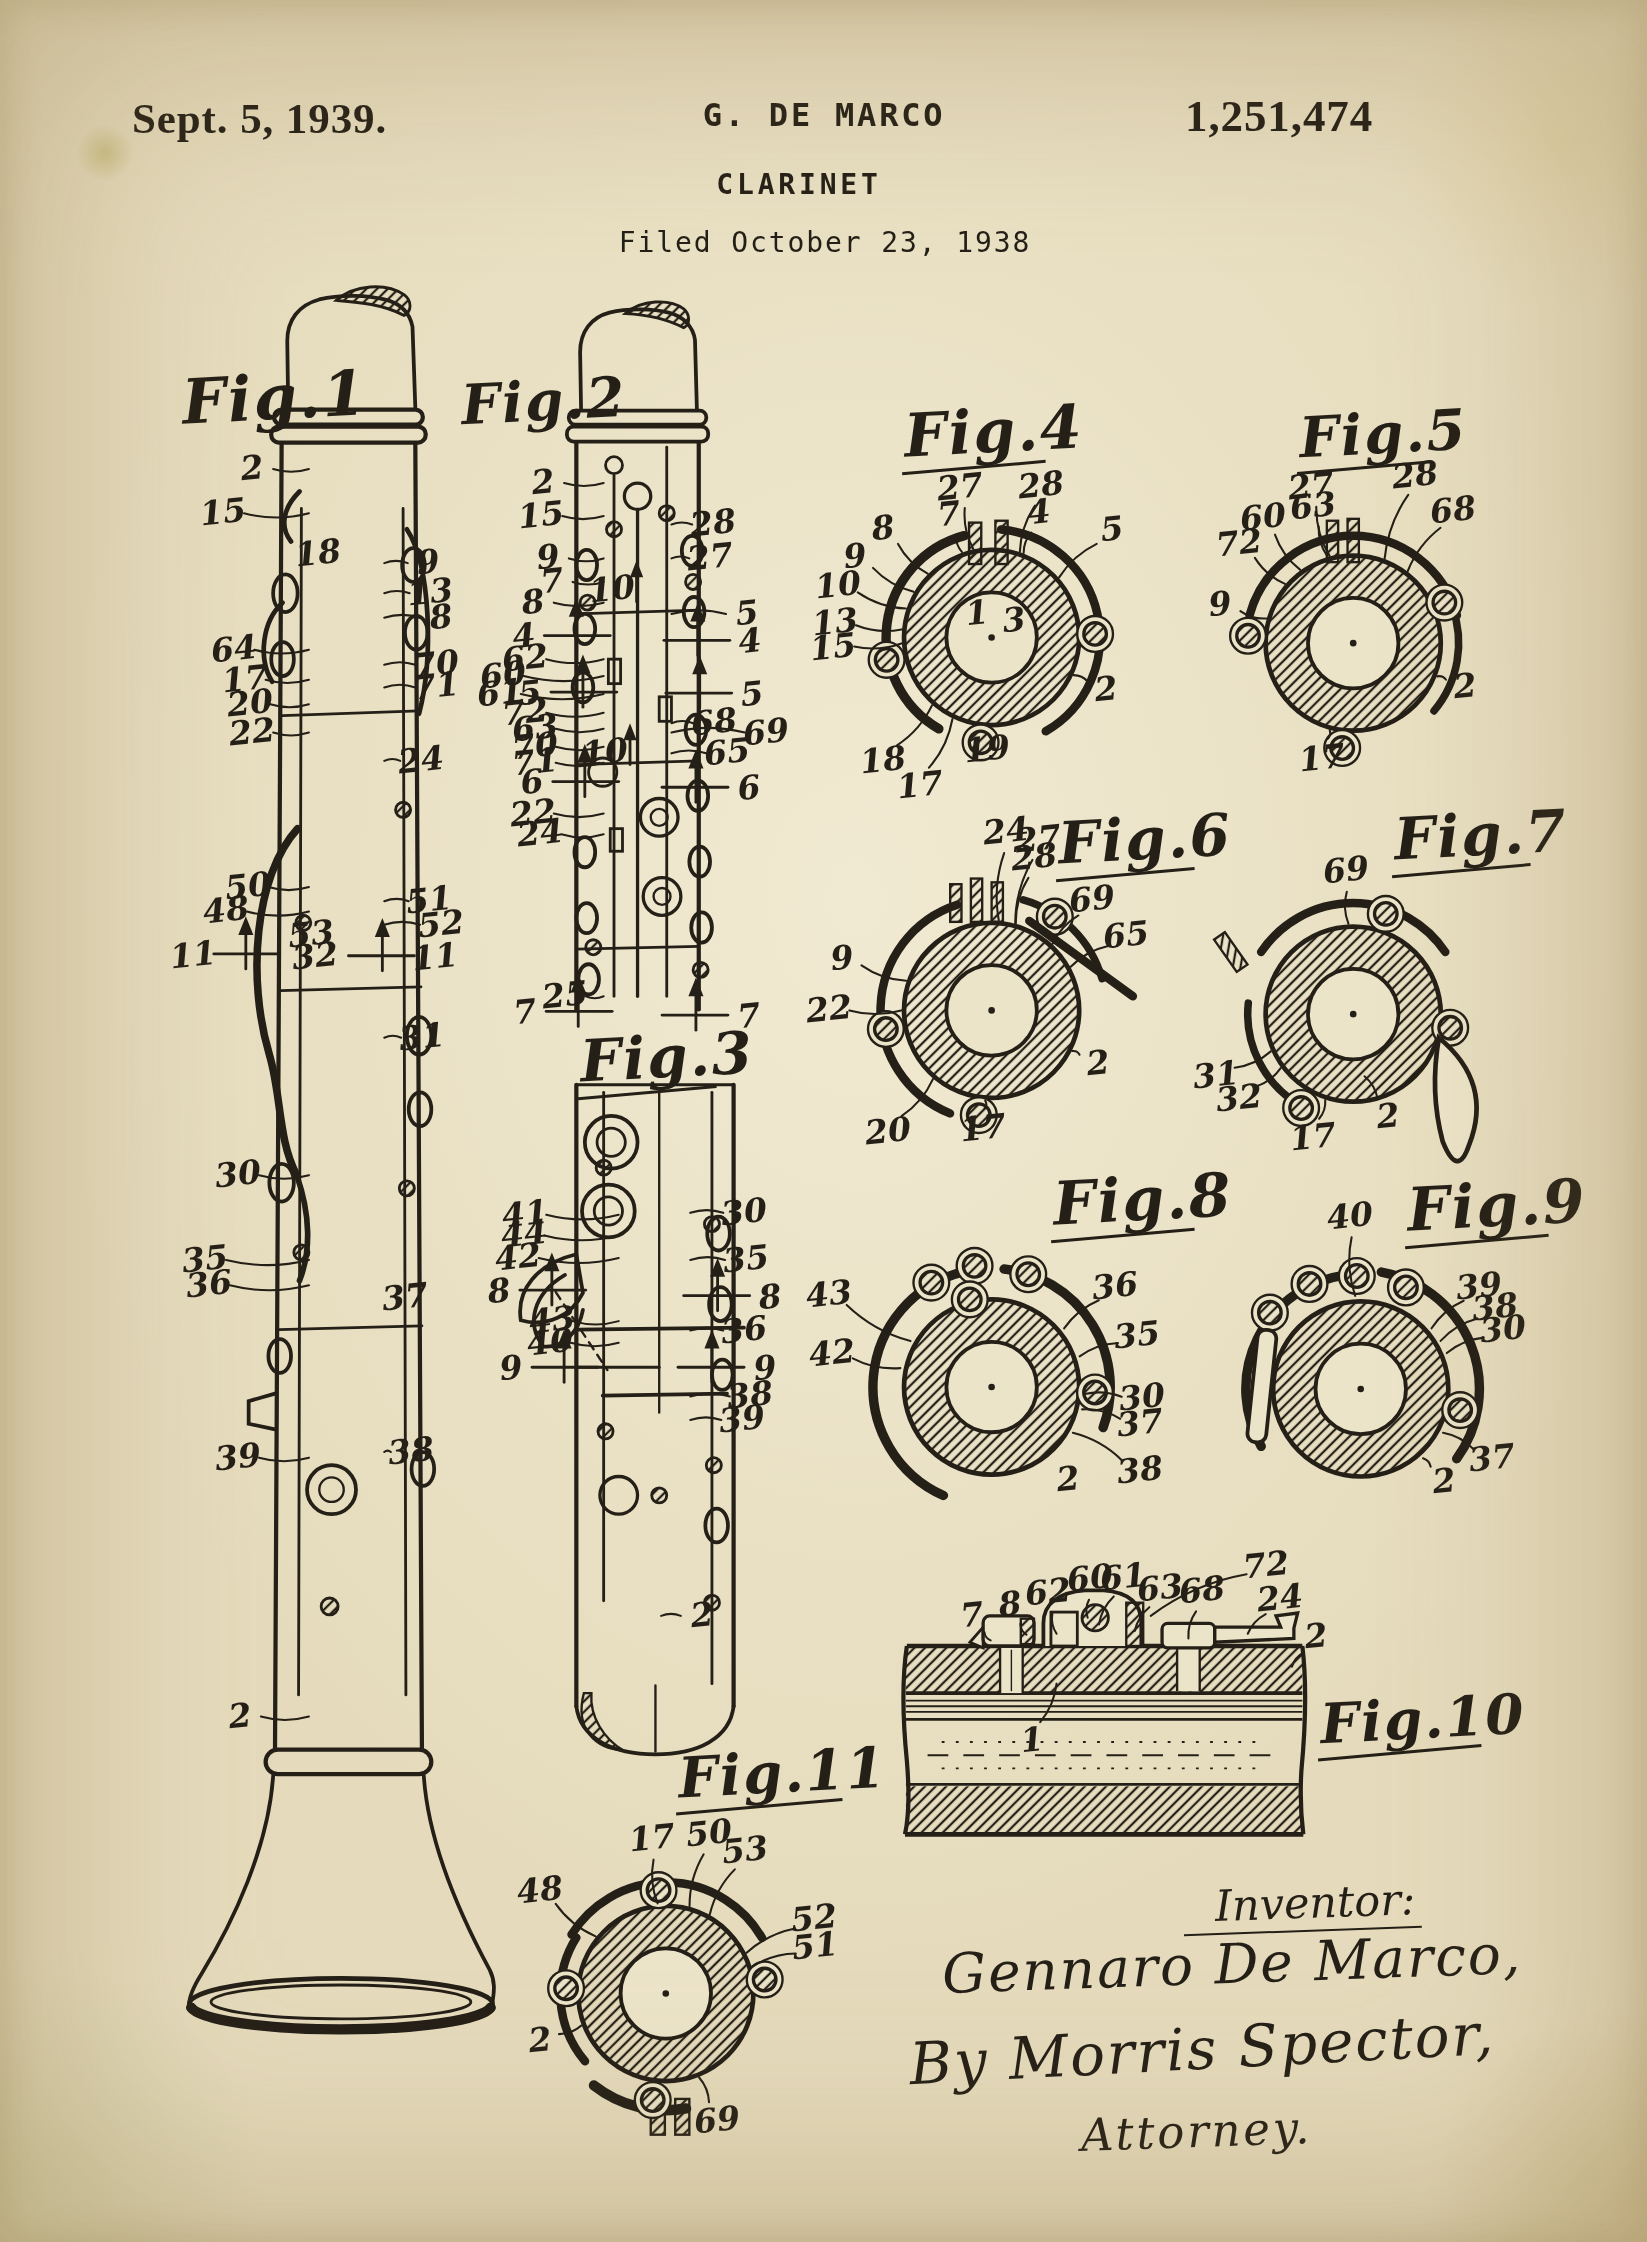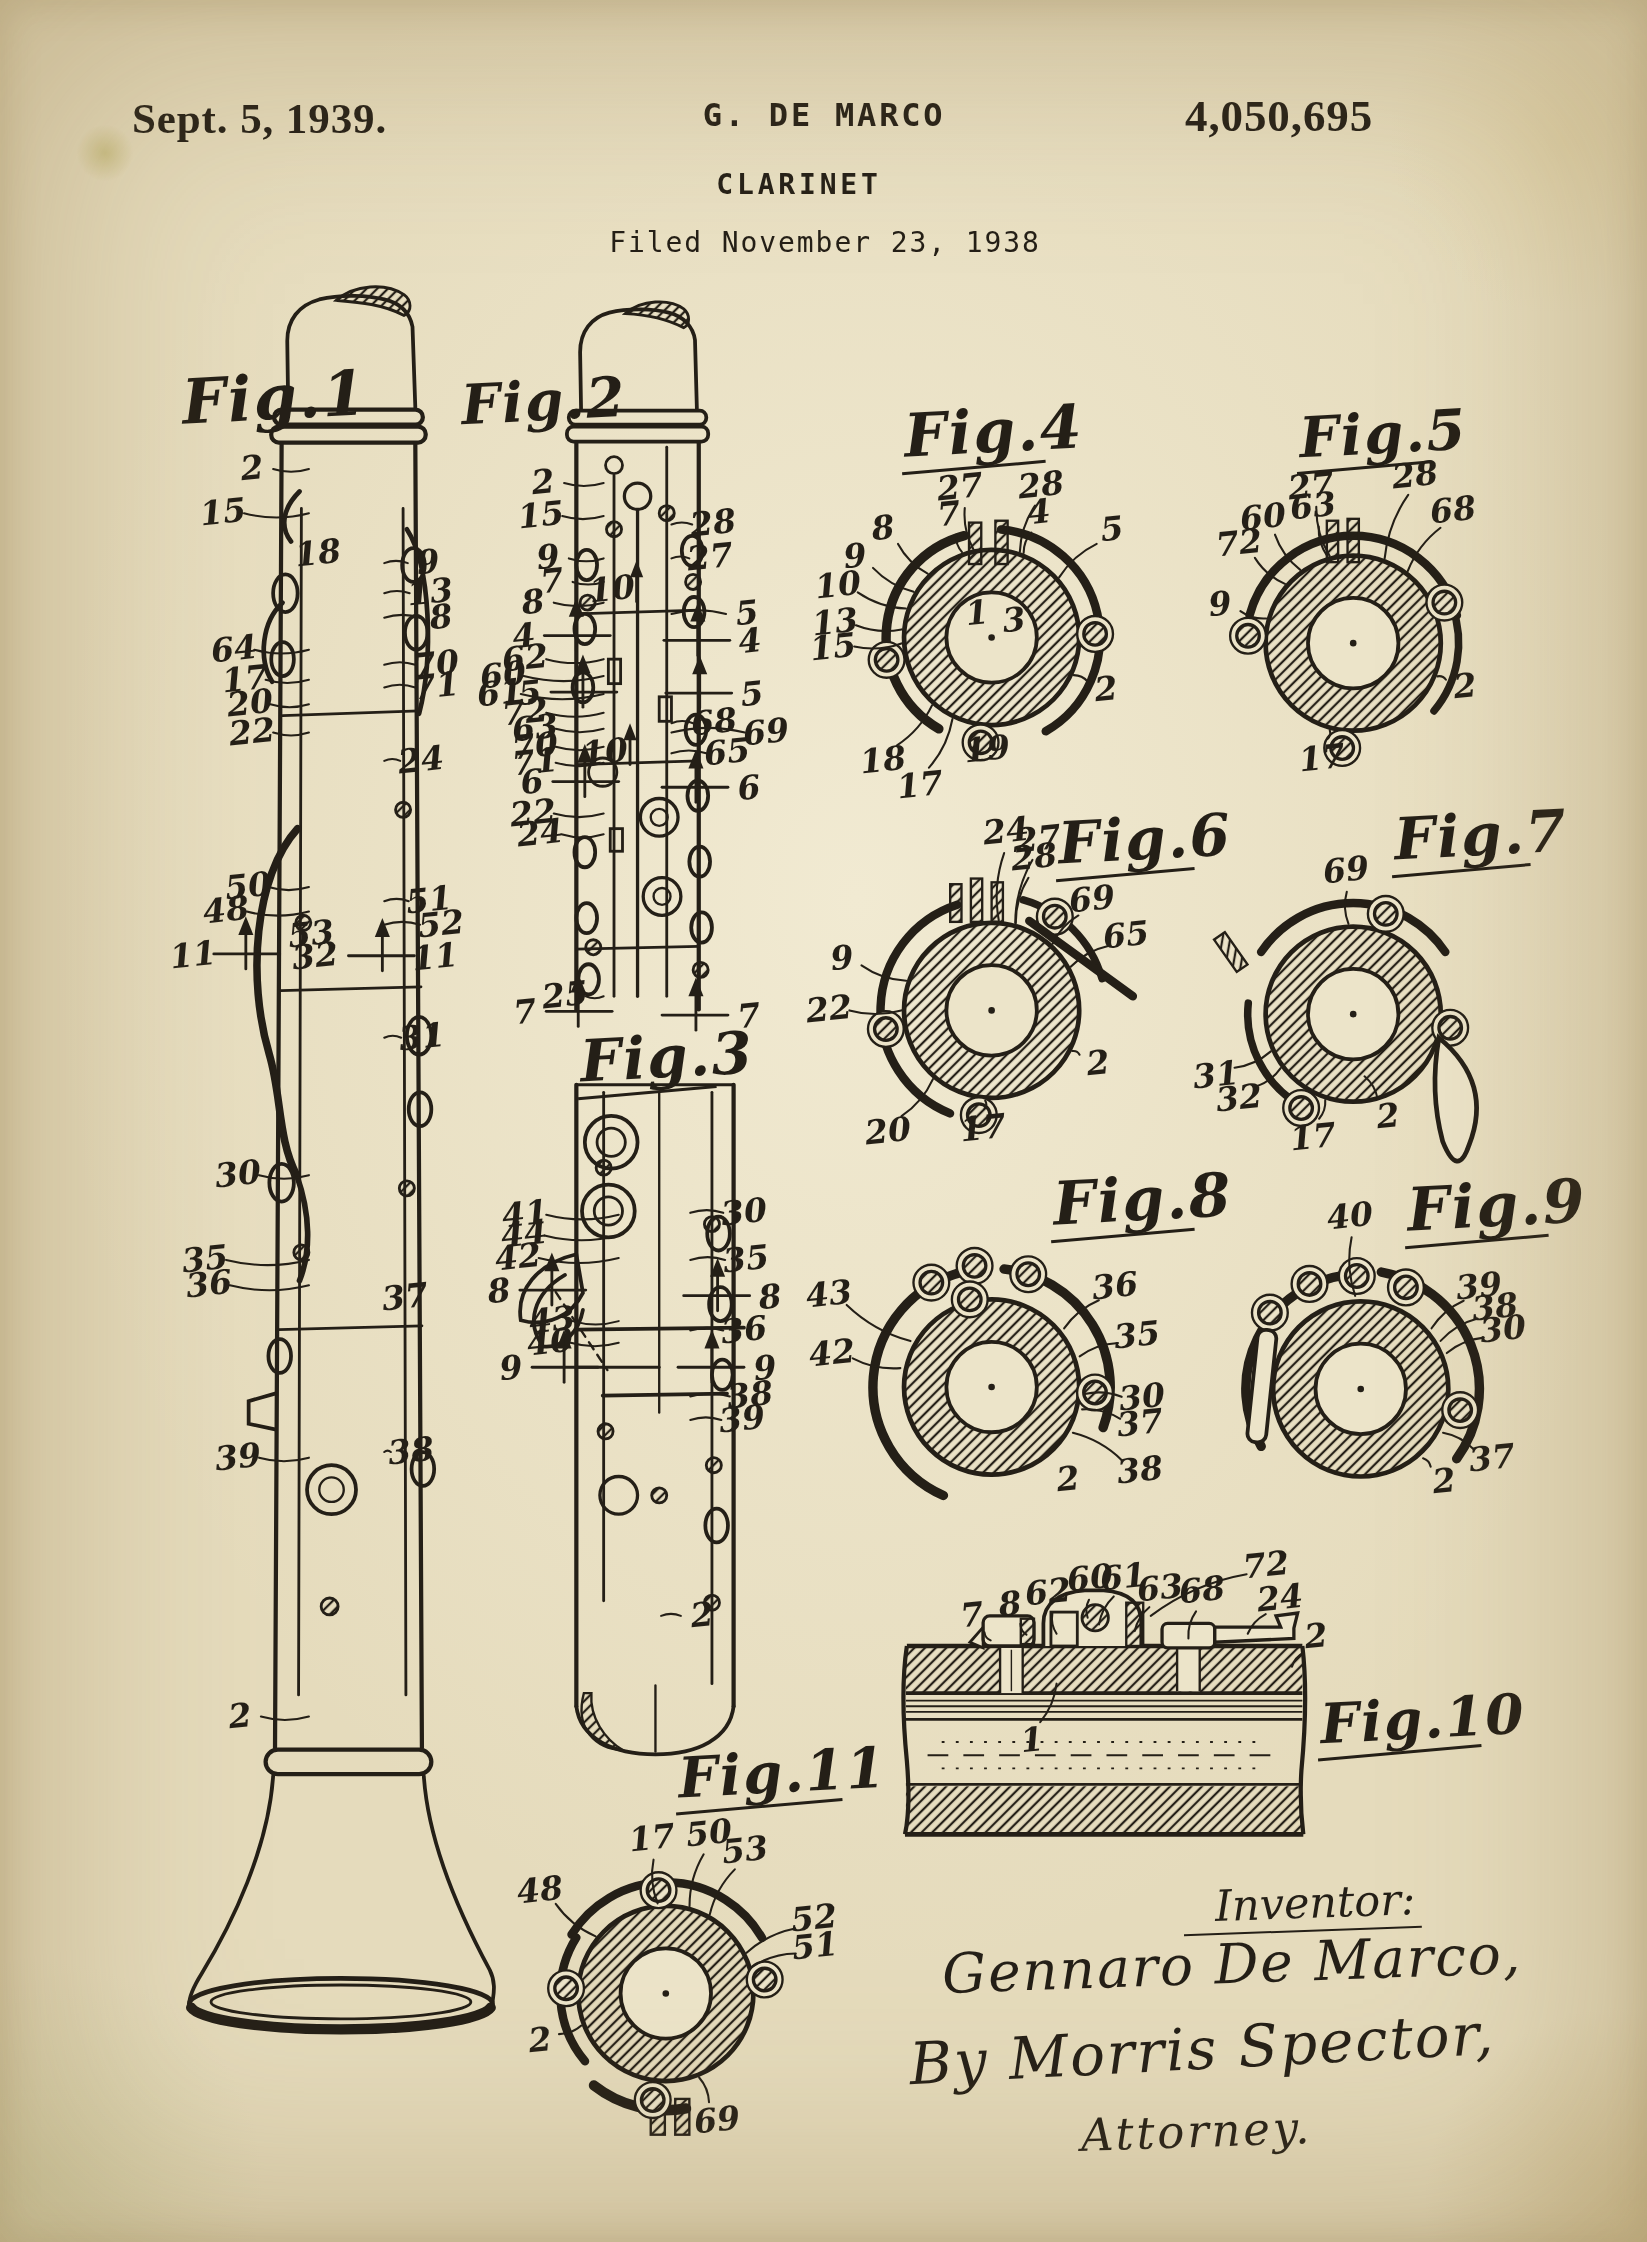--- a/index.html
+++ b/index.html
@@ -620,23 +620,23 @@
       <span class="ref" style="left: 745px; top: 1851px;">53</span>
       <span class="ref" style="left: 540px; top: 1891px;">48</span>
       <span class="ref" style="left: 814px; top: 1919px;">52</span>
       <span class="ref" style="left: 815px; top: 1947px;">51</span>
       <span class="ref" style="left: 540px; top: 2041px;">2</span>
       <span class="ref" style="left: 717px; top: 2121px;">69</span>
     </div>
 
   <div class="hdr-date">Sept. 5, 1939.</div>
   <div class="hdr-name">G. DE MARCO</div>
-  <div class="hdr-num">4,050,695</div>
+  <div class="hdr-num">1,251,474</div>
   <div class="hdr-title">CLARINET</div>
-  <div class="hdr-filed">Filed November 23, 1938</div>
+  <div class="hdr-filed">Filed October 23, 1938</div>
 
   <span class="figtitle" style="left:182px;top:367px;font-size:62px">Fig.1</span>
   <span class="figtitle" style="left:461px;top:373px;font-size:55px">Fig.2</span>
   <span class="figtitle u" style="left:580px;top:1028px;font-size:58px">Fig.3</span>
   <span class="figtitle u" style="left:904px;top:401px;font-size:60px">Fig.4</span>
   <span class="figtitle u" style="left:1299px;top:405px;font-size:56px">Fig.5</span>
   <span class="figtitle u" style="left:1058px;top:810px;font-size:58px">Fig.6</span>
   <span class="figtitle u" style="left:1394px;top:806px;font-size:58px">Fig.7</span>
   <span class="figtitle u" style="left:1053px;top:1169px;font-size:60px">Fig.8</span>
   <span class="figtitle u" style="left:1407px;top:1175px;font-size:60px">Fig.9</span>

